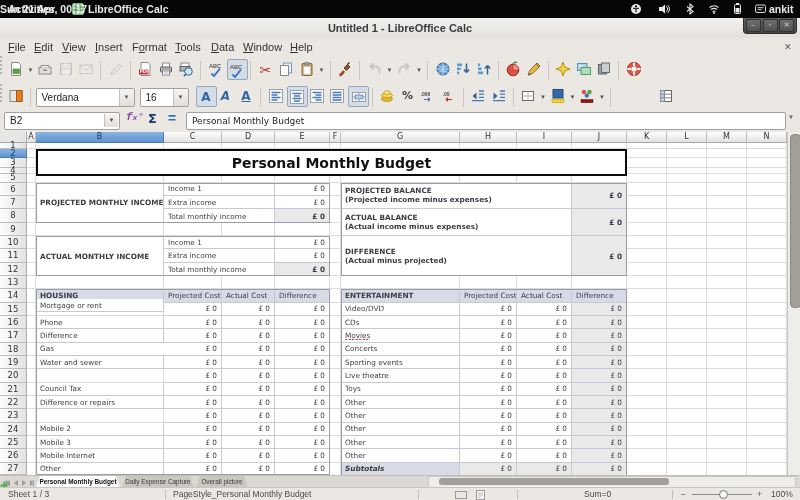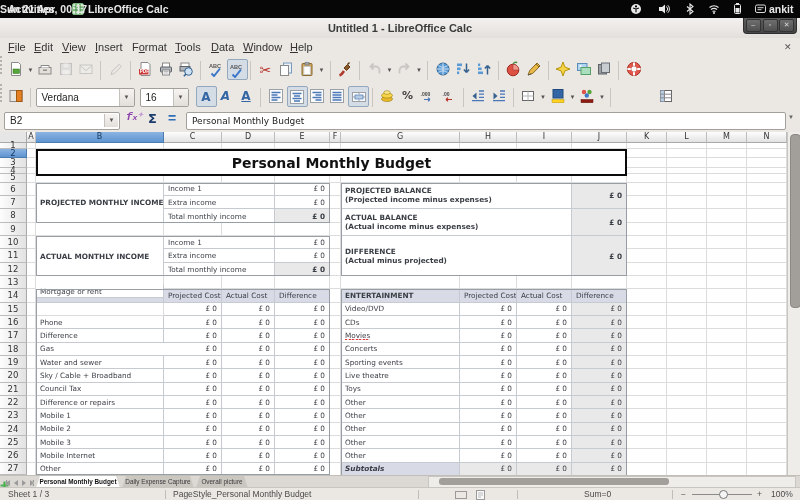--- a/index.html
+++ b/index.html
@@ -575,53 +575,51 @@
             <div>DIFFERENCE</div>
             <div>(Actual minus projected)</div>
           </div>
         </div>
         <div class="cell gray val" style="left: 545px; top: 93px; width: 55px; height: 40px; font-weight: bold; border-bottom: none;">£ 0</div>
         <div class="tbl-frame" style="left: 314px; top: 39.7px; width: 284px; height: 91.3px;"></div>
         <div class="cell hdr" style="left: 9px; top: 146.3px; width: 128px; height: 13.4px; font-weight: bold;">HOUSING</div>
         <div class="cell hdr" style="left: 137px; top: 146.3px; width: 58px; height: 13.4px;">Projected Cost</div>
         <div class="cell hdr" style="left: 195px; top: 146.3px; width: 53px; height: 13.4px;">Actual Cost</div>
         <div class="cell hdr" style="left: 248px; top: 146.3px; width: 55px; height: 13.4px;">Difference</div>
-        <div class="cell" style="left: 9px; top: 142px; width: 128px; height: 13.333px;">Mortgage or rent</div>
+        <div class="cell" style="left: 9px; top: 156px; width: 128px; height: 13.333px;">Mortgage or rent</div>
         <div class="cell val" style="left: 137px; top: 159.7px; width: 58px; height: 13.333px;">£ 0</div>
         <div class="cell val" style="left: 195px; top: 159.7px; width: 53px; height: 13.333px;">£ 0</div>
         <div class="cell val" style="left: 248px; top: 159.7px; width: 55px; height: 13.333px;">£ 0</div>
         <div class="cell" style="left: 9px; top: 173.033px; width: 128px; height: 13.333px;">Phone</div>
         <div class="cell val" style="left: 137px; top: 173.033px; width: 58px; height: 13.333px;">£ 0</div>
         <div class="cell val" style="left: 195px; top: 173.033px; width: 53px; height: 13.333px;">£ 0</div>
         <div class="cell val" style="left: 248px; top: 173.033px; width: 55px; height: 13.333px;">£ 0</div>
         <div class="cell" style="left: 9px; top: 186.366px; width: 128px; height: 13.333px;">Difference</div>
         <div class="cell val" style="left: 137px; top: 186.366px; width: 58px; height: 13.333px;">£ 0</div>
         <div class="cell val" style="left: 195px; top: 186.366px; width: 53px; height: 13.333px;">£ 0</div>
         <div class="cell val" style="left: 248px; top: 186.366px; width: 55px; height: 13.333px;">£ 0</div>
         <div class="cell" style="left: 9px; top: 199.699px; width: 136px; height: 13.333px;">Gas</div>
         <div class="cell val" style="left: 137px; top: 199.699px; width: 58px; height: 13.333px;">£ 0</div>
         <div class="cell val" style="left: 195px; top: 199.699px; width: 53px; height: 13.333px;">£ 0</div>
         <div class="cell val" style="left: 248px; top: 199.699px; width: 55px; height: 13.333px;">£ 0</div>
         <div class="cell" style="left: 9px; top: 213.032px; width: 128px; height: 13.333px;">Water and sewer</div>
         <div class="cell val" style="left: 137px; top: 213.032px; width: 58px; height: 13.333px;">£ 0</div>
         <div class="cell val" style="left: 195px; top: 213.032px; width: 53px; height: 13.333px;">£ 0</div>
         <div class="cell val" style="left: 248px; top: 213.032px; width: 55px; height: 13.333px;">£ 0</div>
-        <div class="cell" style="left: 9px; top: 226.365px; width: 128px; height: 13.333px;">Sky / Cable + Broadband</div>
         <div class="cell val" style="left: 137px; top: 226.365px; width: 58px; height: 13.333px;">£ 0</div>
         <div class="cell val" style="left: 195px; top: 226.365px; width: 53px; height: 13.333px;">£ 0</div>
         <div class="cell val" style="left: 248px; top: 226.365px; width: 55px; height: 13.333px;">£ 0</div>
         <div class="cell" style="left: 9px; top: 239.698px; width: 128px; height: 13.333px;">Council Tax</div>
         <div class="cell val" style="left: 137px; top: 239.698px; width: 58px; height: 13.333px;">£ 0</div>
         <div class="cell val" style="left: 195px; top: 239.698px; width: 53px; height: 13.333px;">£ 0</div>
         <div class="cell val" style="left: 248px; top: 239.698px; width: 55px; height: 13.333px;">£ 0</div>
         <div class="cell" style="left: 9px; top: 253.031px; width: 128px; height: 13.333px;">Difference or repairs</div>
         <div class="cell val" style="left: 137px; top: 253.031px; width: 58px; height: 13.333px;">£ 0</div>
         <div class="cell val" style="left: 195px; top: 253.031px; width: 53px; height: 13.333px;">£ 0</div>
         <div class="cell val" style="left: 248px; top: 253.031px; width: 55px; height: 13.333px;">£ 0</div>
-        <div class="cell" style="left: 9px; top: 266.364px; width: 128px; height: 13.333px;">Mobile 1</div>
         <div class="cell val" style="left: 137px; top: 266.364px; width: 58px; height: 13.333px;">£ 0</div>
         <div class="cell val" style="left: 195px; top: 266.364px; width: 53px; height: 13.333px;">£ 0</div>
         <div class="cell val" style="left: 248px; top: 266.364px; width: 55px; height: 13.333px;">£ 0</div>
         <div class="cell" style="left: 9px; top: 279.697px; width: 128px; height: 13.333px;">Mobile 2</div>
         <div class="cell val" style="left: 137px; top: 279.697px; width: 58px; height: 13.333px;">£ 0</div>
         <div class="cell val" style="left: 195px; top: 279.697px; width: 53px; height: 13.333px;">£ 0</div>
         <div class="cell val" style="left: 248px; top: 279.697px; width: 55px; height: 13.333px;">£ 0</div>
         <div class="cell" style="left: 9px; top: 293.03px; width: 128px; height: 13.333px;">Mobile 3</div>
         <div class="cell val" style="left: 137px; top: 293.03px; width: 58px; height: 13.333px;">£ 0</div>
         <div class="cell val" style="left: 195px; top: 293.03px; width: 53px; height: 13.333px;">£ 0</div>

